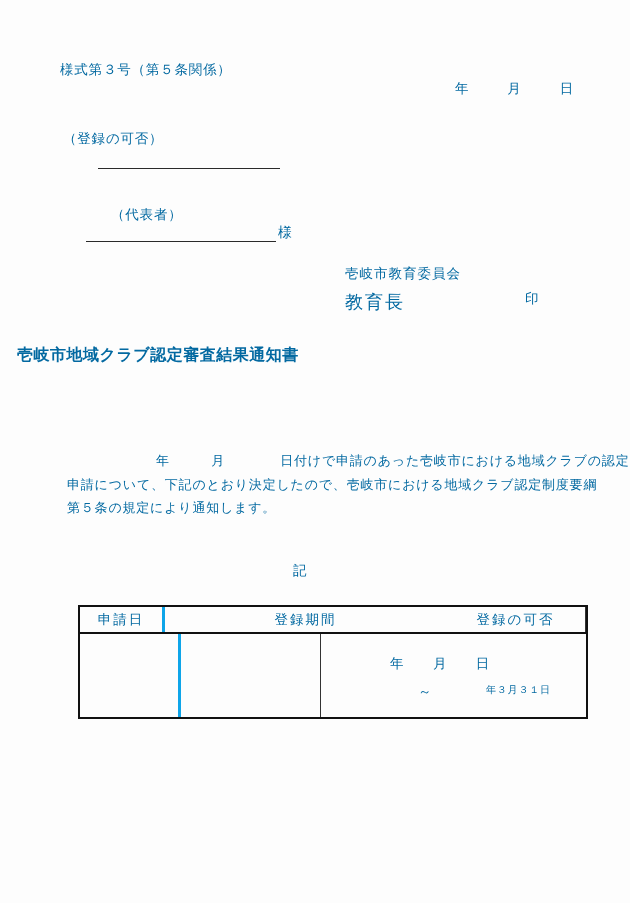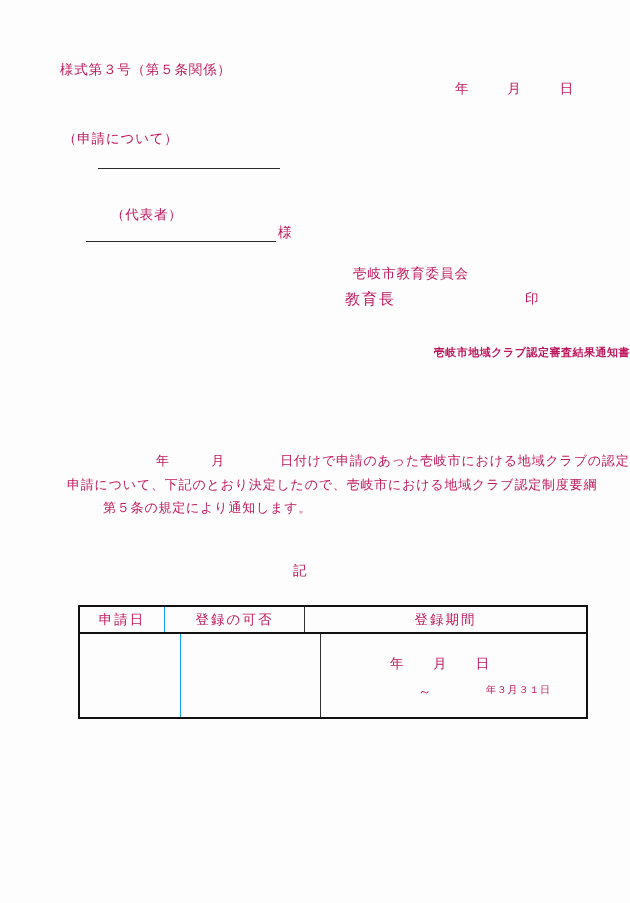--- a/index.html
+++ b/index.html
@@ -5,54 +5,54 @@
   html,body{margin:0;padding:0;}
   body{
     background:#e8e8e8;
     font-family:"Liberation Serif","DejaVu Serif",serif;
   }
   .page{
     position:relative;
     width:630px;height:903px;
     margin:0 auto;
     background:#fdfdfd;
-    color:#be185d;
+    color:#0369a1;
     overflow:hidden;
     font-size:13px;
     letter-spacing:0.8px;
   }
   .abs{position:absolute;white-space:pre;}
   .form-number{left:60px;top:61px;font-size:13.5px;}
   .issue-date{left:455px;top:80px;display:flex;gap:38px;font-size:13.5px;}
   .club-label{left:63px;top:130px;font-size:13.5px;}
   .underline1{left:98px;top:150px;width:182px;height:18px;border-bottom:1px solid #2a2a2a;}
   .rep-label{left:63px;top:206px;font-size:13.5px;margin-left:48px;}
   .rep-line-row{left:86px;top:222px;display:flex;align-items:flex-end;}
   .underline2{width:190px;height:19px;border-bottom:1px solid #2a2a2a;}
   .honorific{font-size:14px;line-height:19px;margin-left:2px;}
-  .issuer-org{left:345px;top:265px;font-size:13.5px;letter-spacing:1px;margin-left:8px;}
-  .issuer-title{left:345px;top:290px;font-size:15px;letter-spacing:2px;}
+  .issuer-org{left:345px;top:265px;font-size:13.5px;letter-spacing:1px;}
+  .issuer-title{left:345px;top:290px;font-size:18px;letter-spacing:2px;}
   .seal{left:525px;top:290px;font-size:13.5px;}
-  .doc-title{left:0;right:0;top:345px;text-align:right;font-size:11px;font-weight:bold;letter-spacing:0.5px;white-space:pre;padding-left:17px;}
+  .doc-title{left:0;right:0;top:345px;text-align:left;font-size:16px;font-weight:bold;letter-spacing:0.5px;white-space:pre;padding-left:17px;}
   .body-line{font-size:13px;letter-spacing:0.8px;}
   .bl1{left:156px;top:452px;}
   .bl2{left:67px;top:476px;}
-  .bl3{left:67px;top:499px;margin-left:36px;}
+  .bl3{left:67px;top:499px;}
   .note-marker{left:293px;top:562px;font-size:13.5px;}
   .result-table{
     left:78px;top:605px;width:510px;height:114px;
     border:2px solid #111;
     box-sizing:border-box;
     display:flex;flex-direction:column;
   }
   .t-row{display:flex;box-sizing:border-box;}
   .t-head{height:27px;border-bottom:2px solid #111;}
   .t-body{flex:1;padding-left:16px;}
   .t-cell{box-sizing:border-box;position:relative;}
-  .c1{width:85px;border-right:1px solid #0ea5e9;}
+  .c1{width:85px;border-right:3px solid #0ea5e9;}
   .c2{width:140px;border-right:1px solid #333;}
   .c3{flex:1;}
   .t-head .t-cell{
     display:flex;align-items:center;justify-content:center;
     font-size:13.5px;letter-spacing:2px;
   }
   .period-line1{position:absolute;left:69px;top:21px;font-size:13.5px;white-space:pre;}
   .period-tilde{position:absolute;left:97px;top:49px;font-size:13.5px;}
   .period-line2{position:absolute;left:165px;top:49px;font-size:10px;white-space:pre;}
 </style>
@@ -62,21 +62,21 @@
 <div class="page">
 
   <div class="abs form-number">様式第３号（第５条関係）</div>
 
   <div class="abs issue-date">
     <span>年</span>
     <span>月</span>
     <span>日</span>
   </div>
 
-  <div class="abs club-label">（申請について）</div>
+  <div class="abs club-label">（登録の可否）</div>
   <div class="abs underline1"></div>
 
   <div class="abs rep-label">（代表者）</div>
   <div class="abs rep-line-row">
     <div class="underline2"></div>
     <span class="honorific">様</span>
   </div>
 
   <div class="abs issuer-org">壱岐市教育委員会</div>
   <div class="abs issuer-title">教育長</div>
@@ -86,22 +86,22 @@
 
   <div class="abs body-line bl2">申請について、下記のとおり決定したので、壱岐市における地域クラブ認定制度要綱</div>
   <div class="abs body-line bl1">年　　　月　　　　日付けで申請のあった壱岐市における地域クラブの認定</div>
   <div class="abs body-line bl3">第５条の規定により通知します。</div>
 
   <div class="abs note-marker">記</div>
 
   <div class="abs result-table">
     <div class="t-row t-head">
       <div class="t-cell c1">申請日</div>
+      <div class="t-cell c3">登録期間</div>
       <div class="t-cell c2">登録の可否</div>
-      <div class="t-cell c3">登録期間</div>
     </div>
     <div class="t-row t-body">
       <div class="t-cell c1"></div>
       <div class="t-cell c2"></div>
       <div class="t-cell c3">
         <span class="period-line1">年　　月　　日</span>
         <span class="period-tilde">～</span>
         <span class="period-line2">年３月３１日</span>
       </div>
     </div>

